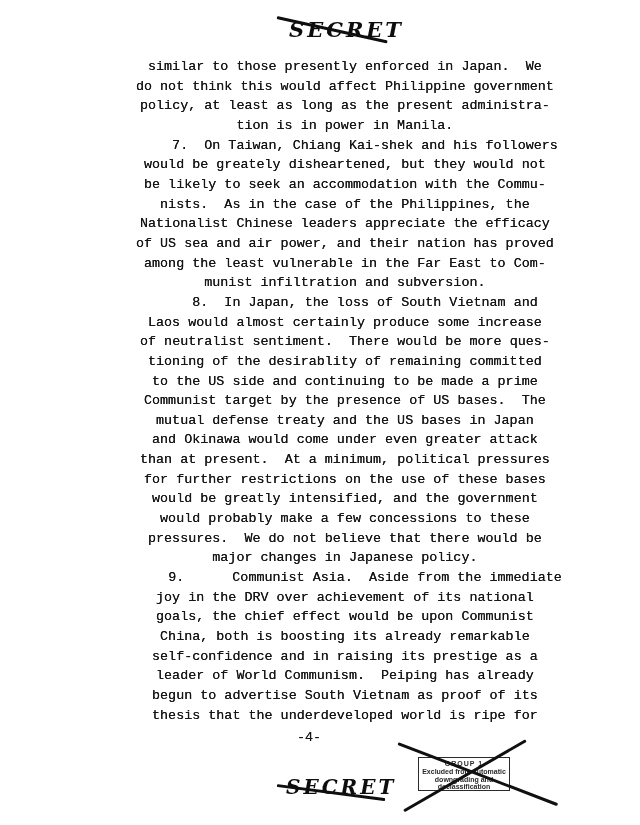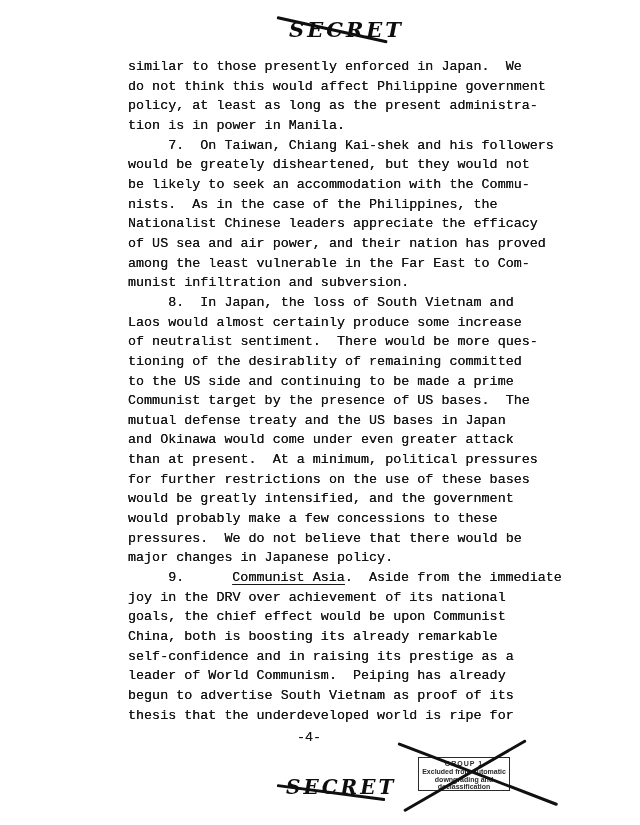--- a/index.html
+++ b/index.html
@@ -13,24 +13,24 @@
   }
   .doc-body {
     position: absolute;
     left: 128px;
     top: 57px;
     font-size: 13.4px;
     line-height: 19.67px;
     white-space: pre;
     color: #161616;
     text-shadow: 0 0 0.5px #1a1a1a;
+    text-align: center;
   }
   .doc-body .line { height: 19.67px; }
   .u {
-    text-decoration: underline;
     text-underline-offset: 2.5px;
     margin-left: 32px;
   }
   .stamp {
     position: absolute;
     font-family: "DejaVu Serif", serif;
     font-style: italic;
     font-weight: bold;
     font-size: 21px;
     letter-spacing: 3px;

